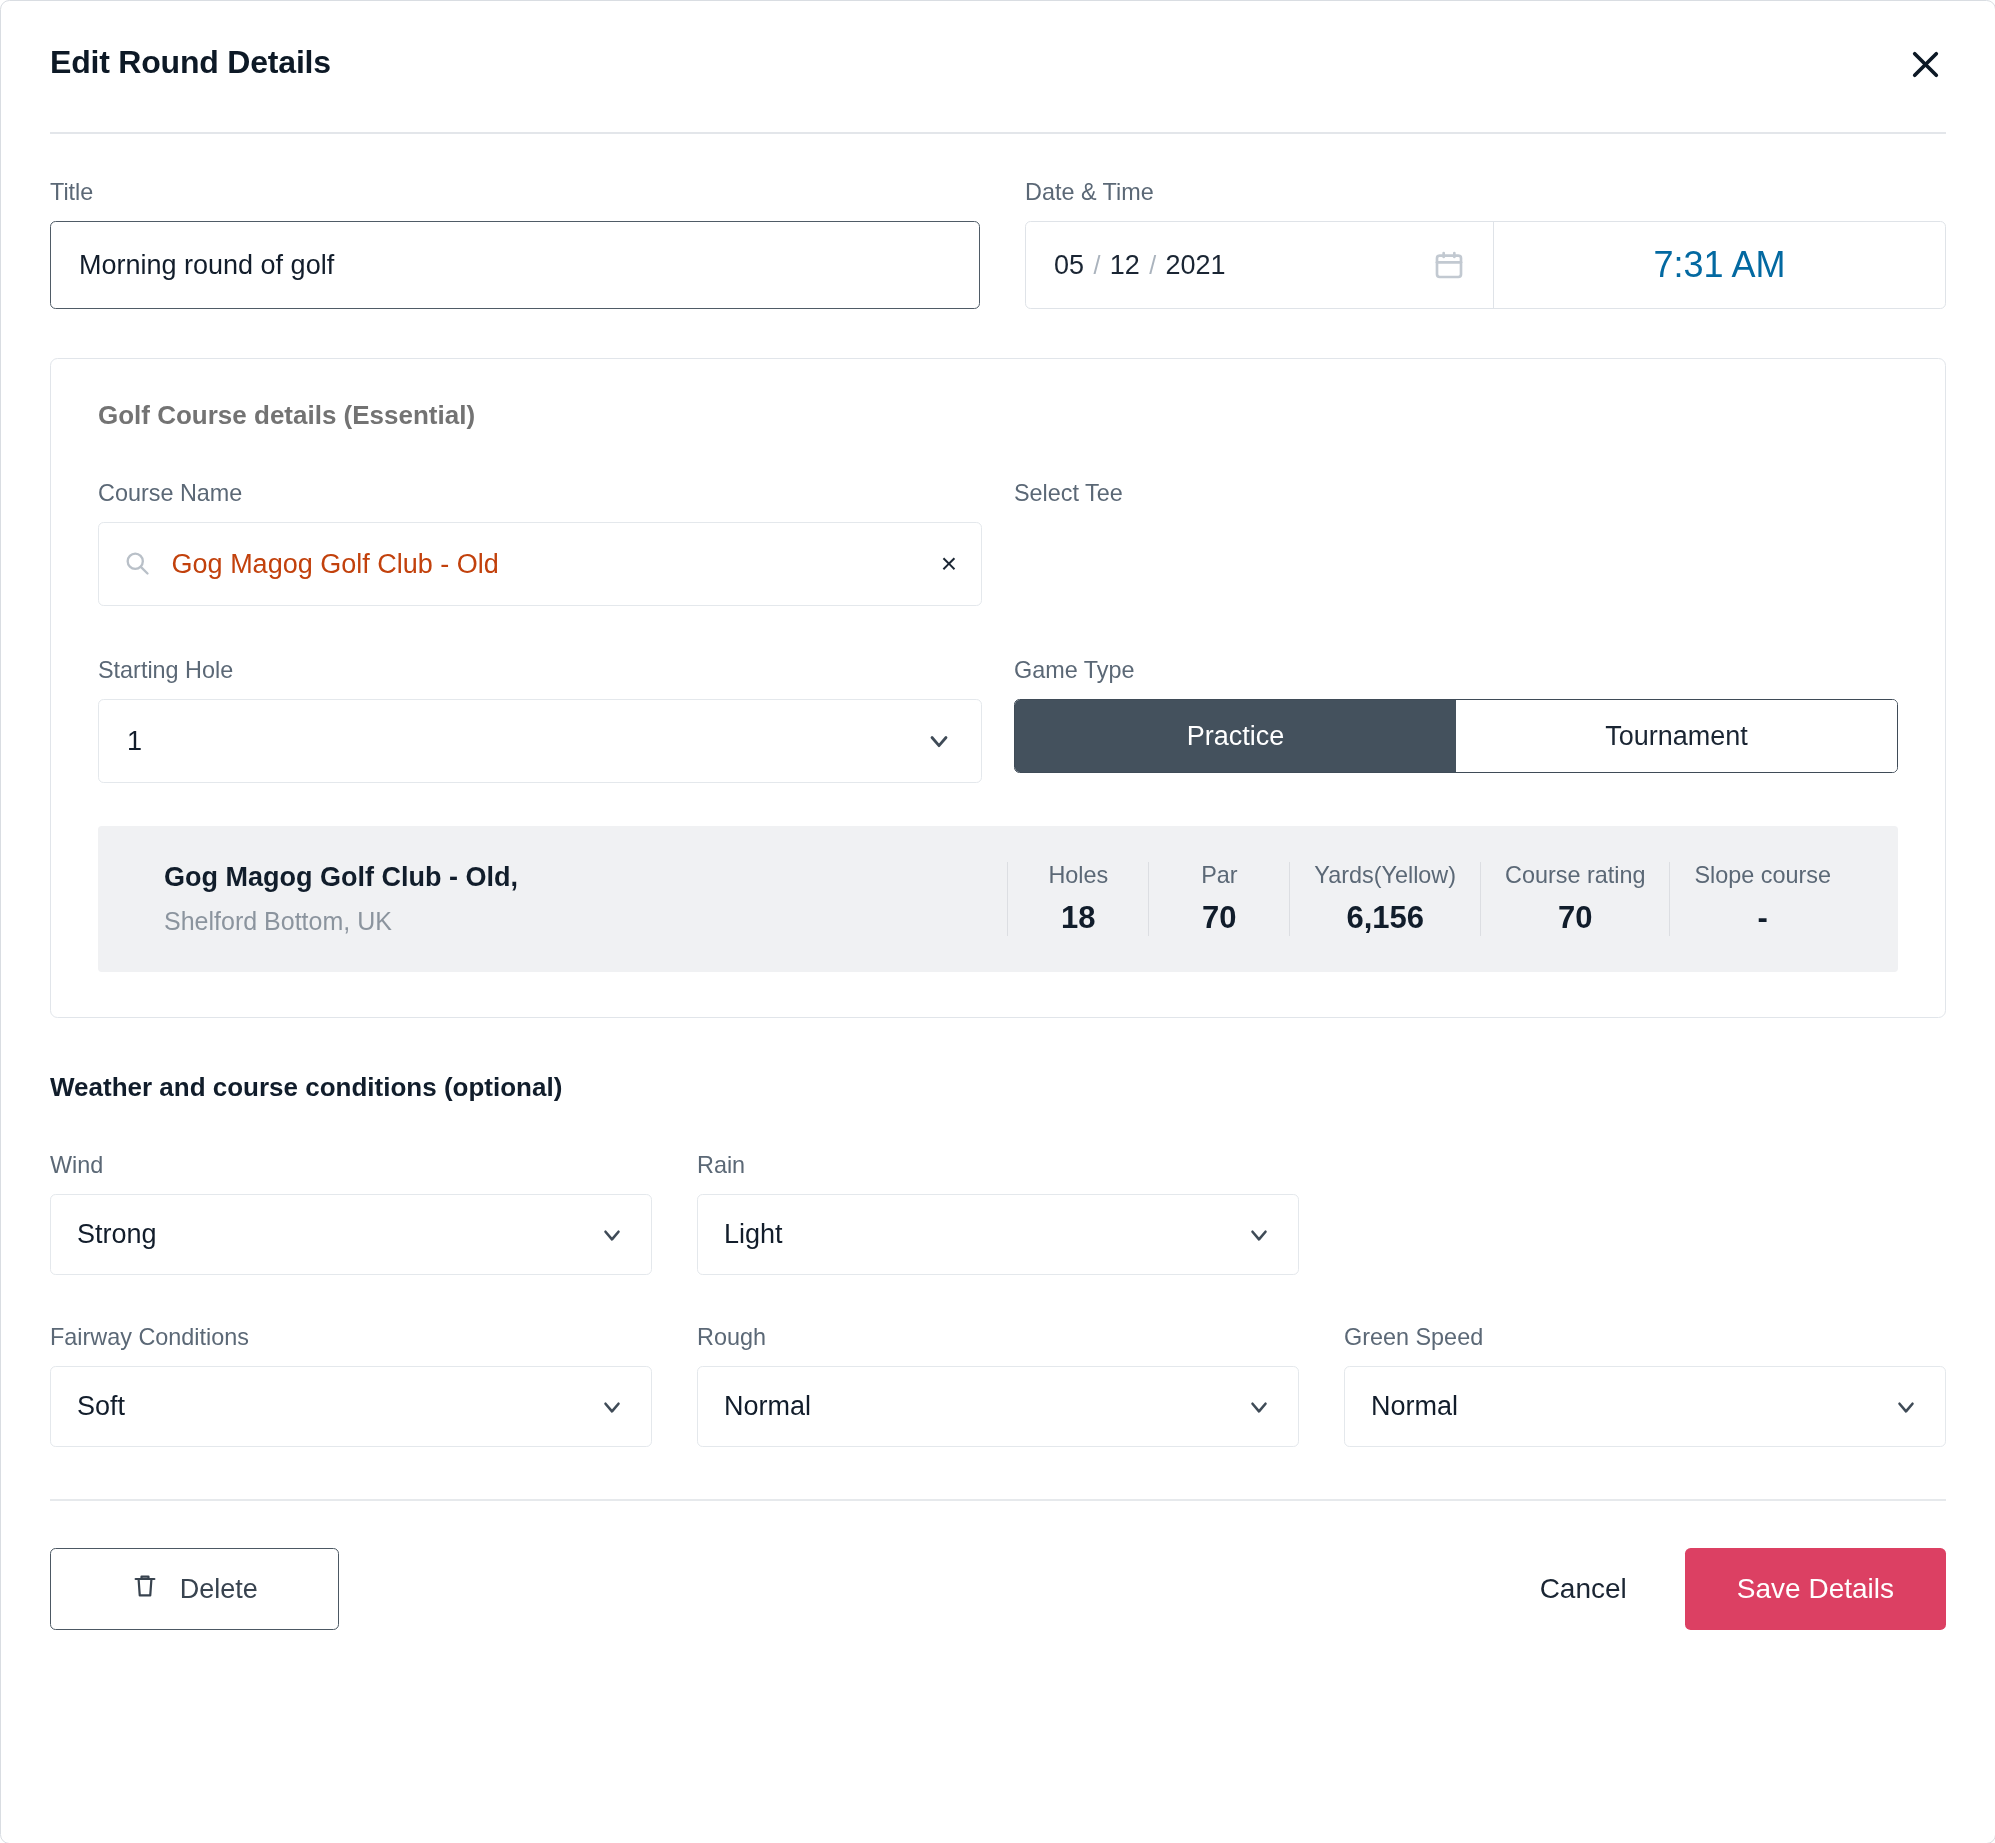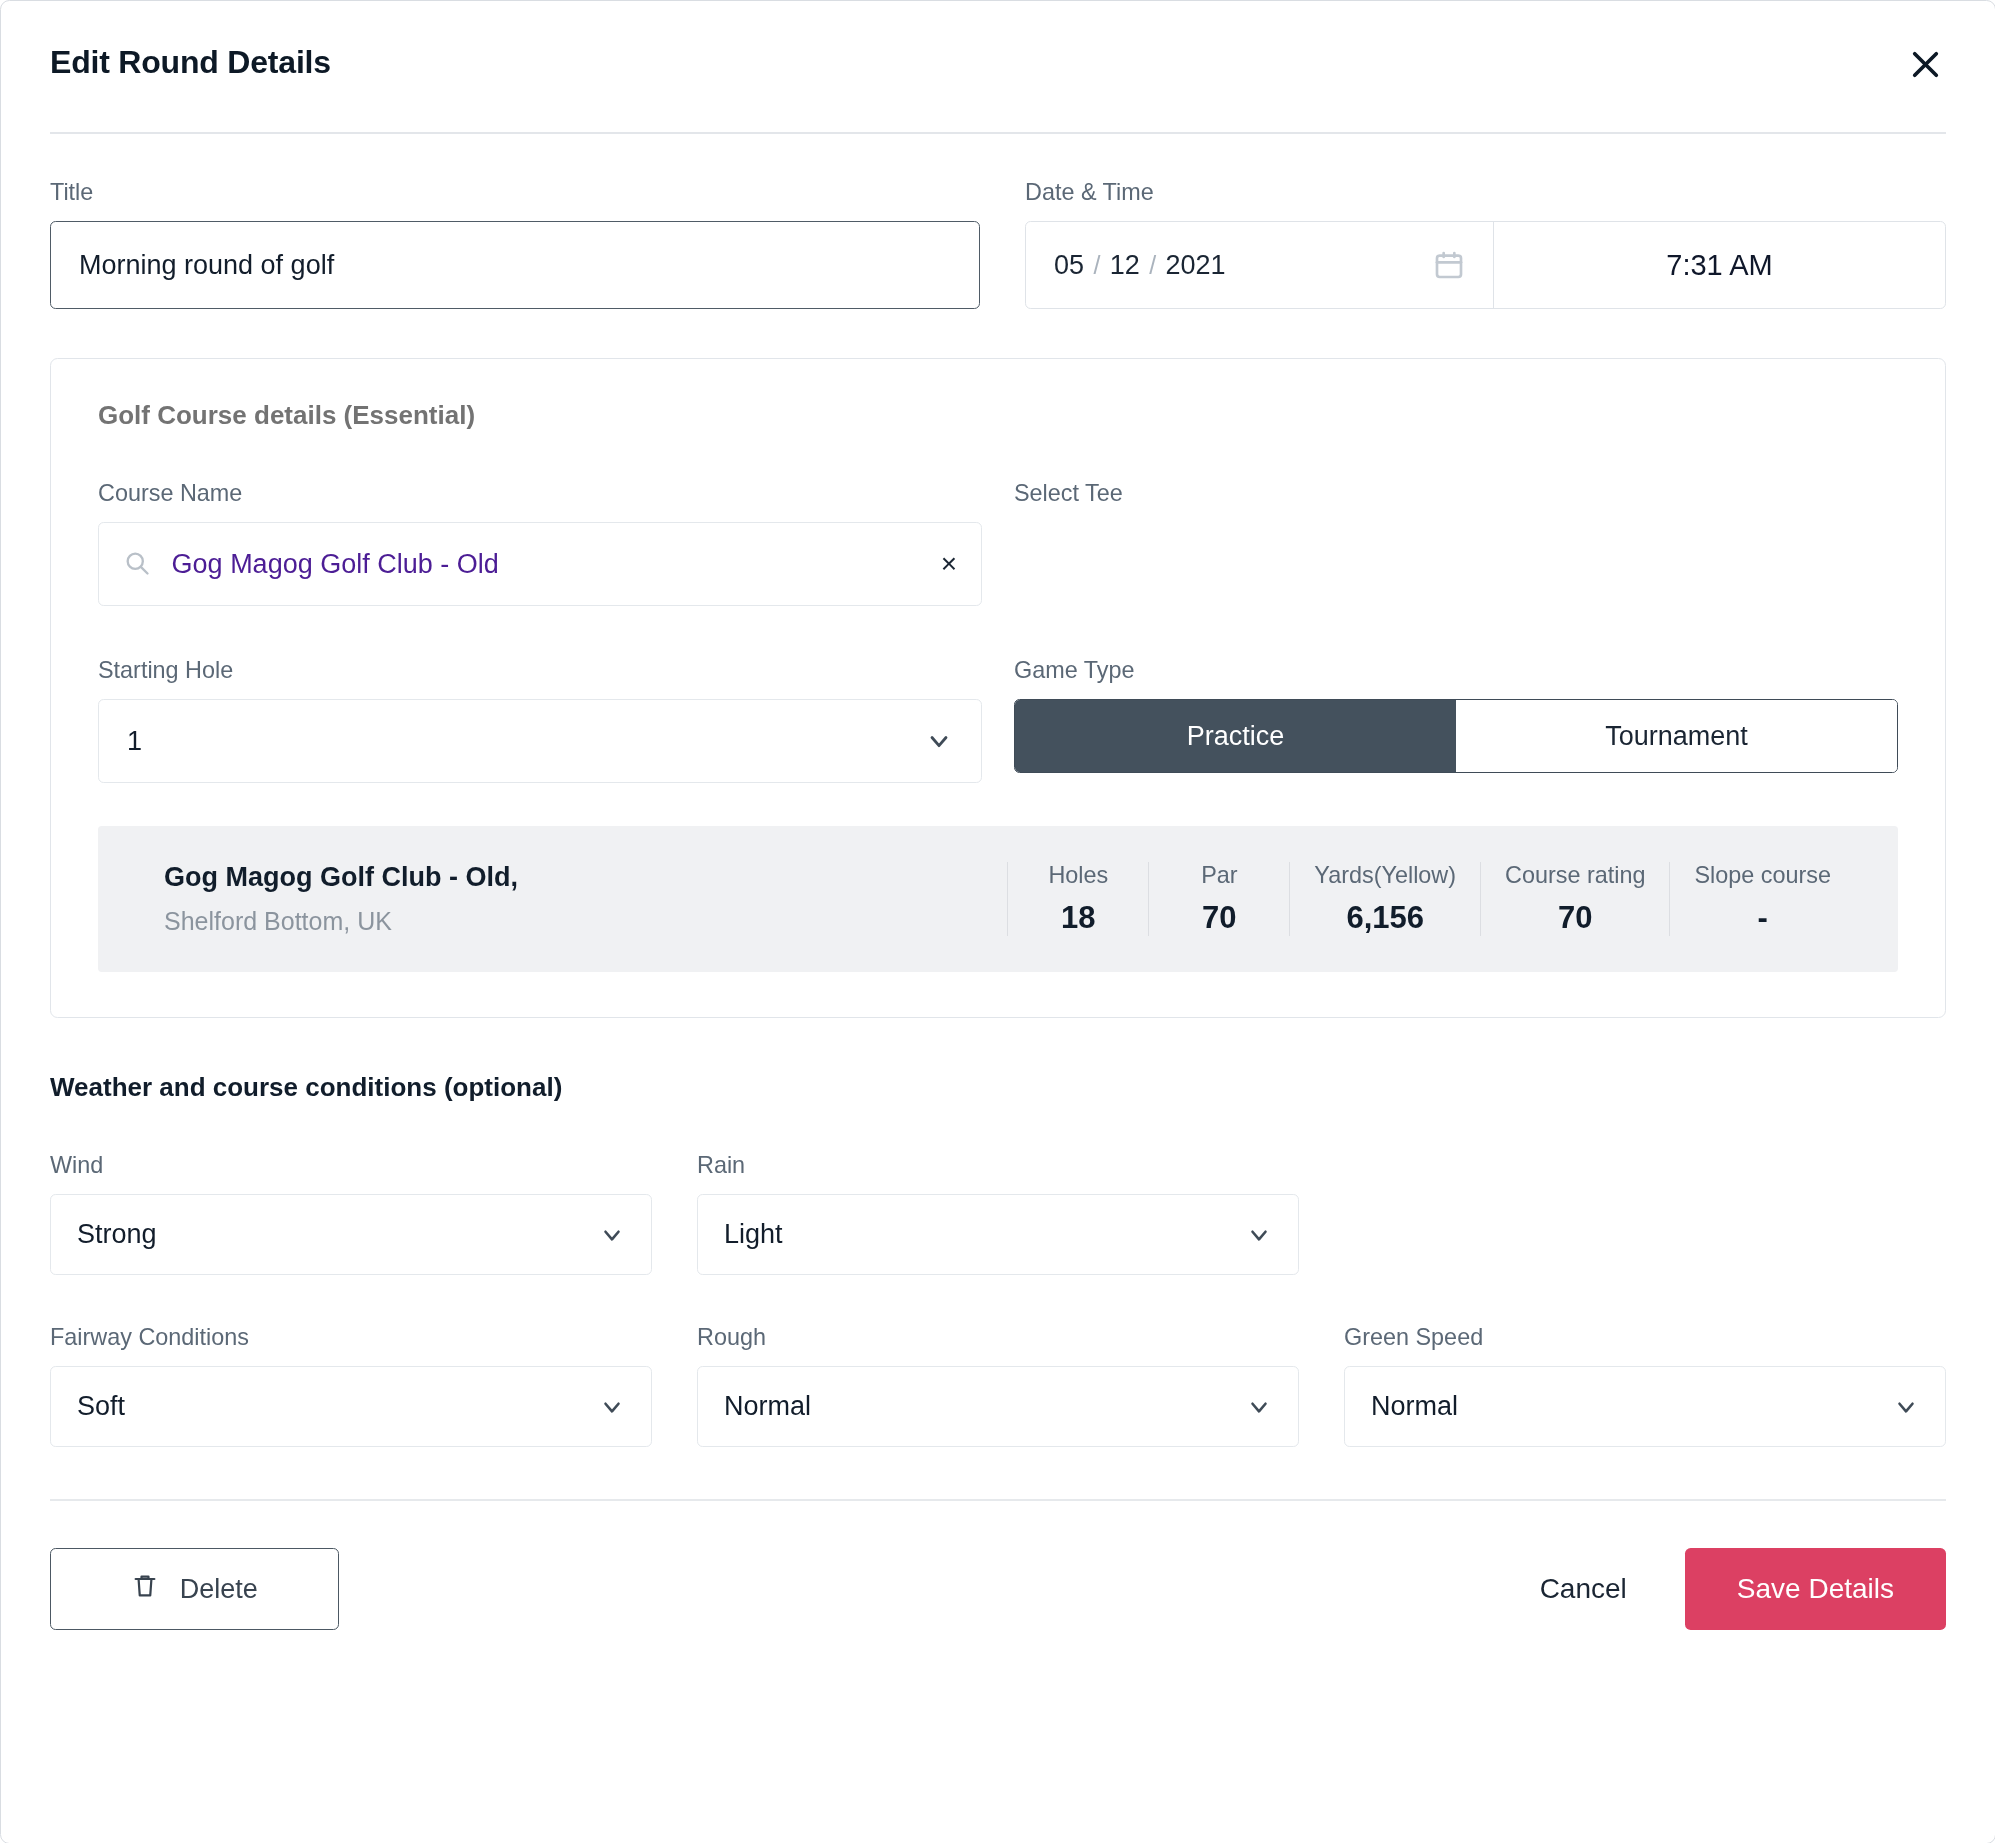--- a/index.html
+++ b/index.html
@@ -115,22 +115,22 @@
     margin-left: auto;
     display: flex;
     align-items: center;
     cursor: pointer;
   }
   .time-part {
     flex: 1;
     display: flex;
     align-items: center;
     justify-content: center;
-    font-size: 29px;
-    color: #0f172a;
+    font-size: 36px;
+    color: #0369a1;
     cursor: text;
   }
 
   
   .course-card {
     margin-top: 49px;
     border: 1.9px solid #e1e5ea;
     border-radius: 7.5px;
     padding: 41px 47px 45px 47px;
   }
@@ -152,21 +152,21 @@
     height: 84px;
     border: 1.9px solid #e4e8ec;
     border-radius: 5.6px;
     display: flex;
     align-items: center;
     padding: 0 24px;
     background: #fff;
   }
   .search-input-wrap .value {
     font-size: 27px;
-    color: #4c1d95;
+    color: #c2410c;
     margin-left: 20.6px;
   }
   .clear-x {
     margin-left: auto;
     font-size: 28px;
     color: #1a2533;
     cursor: pointer;
     line-height: 1;
   }
 

